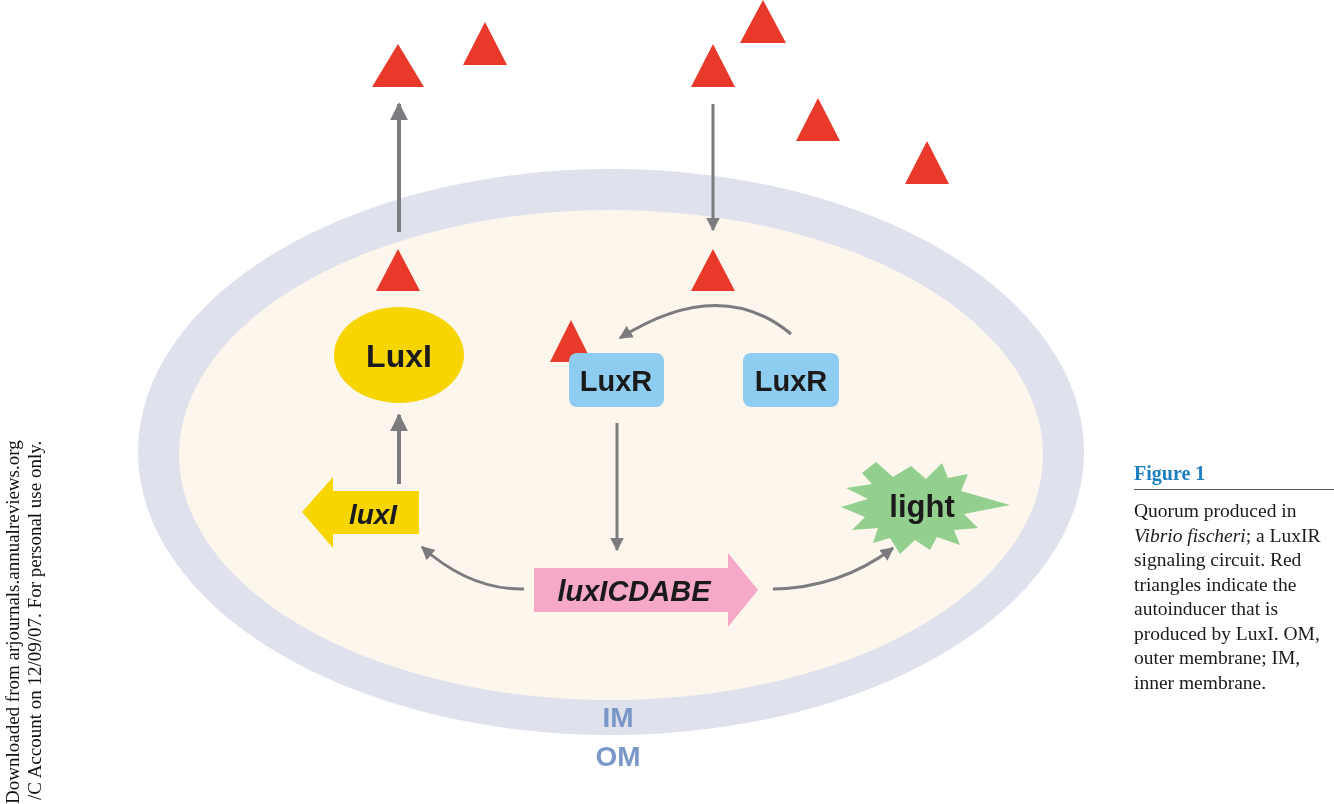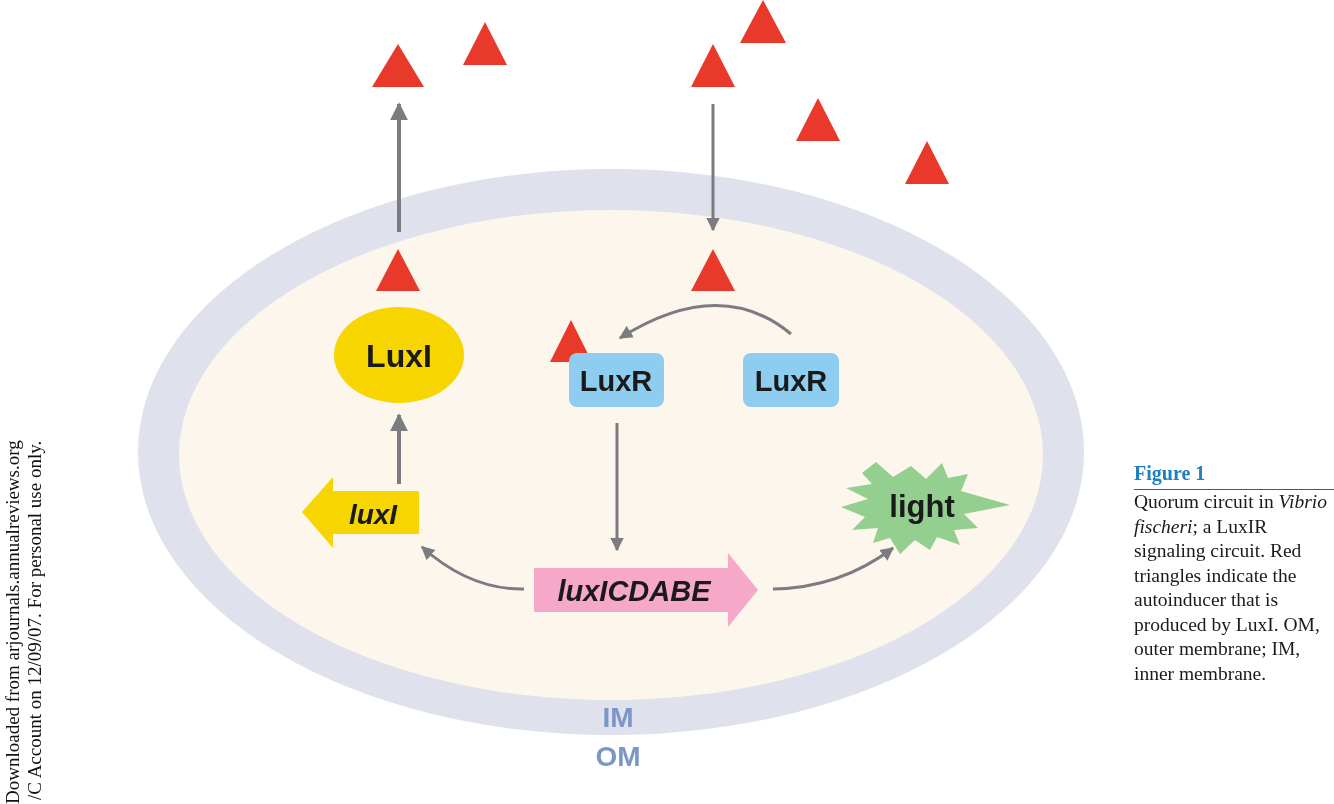--- a/index.html
+++ b/index.html
@@ -23,21 +23,21 @@
       width: 200px;
       font-family: "Liberation Serif", serif;
       color: #1a1a1a;
     }
     .caption-title {
       font-size: 20px;
       font-weight: bold;
       color: #1e7fc0;
       padding-bottom: 4px;
       border-bottom: 1.5px solid #555;
-      margin-bottom: 0;
+      margin-bottom: 9px;
     }
     .caption-body {
       font-size: 19.5px;
       line-height: 24.5px;
     }
     .caption-body i { font-style: italic; margin-top: 40px; }
   </style>
 </head>
 <body>
 
@@ -96,14 +96,14 @@
 
   <polygon points="876,462 893,477 911,466 926,479 942,463 948,478 968,474 961,491 1010,505 964,514 978,528 954,530 960,545 937,537 930,550 915,540 900,554 890,538 873,543 878,528 852,530 865,517 841,507 868,499 846,488 872,484 862,473" fill="#93cf8f"></polygon>
   <text class="lbl-sans" x="922" y="517" font-size="31" text-anchor="middle">light</text>
 </svg>
 
 <div class="watermark" style="left: 2px; top: 804px;">Downloaded from arjournals.annualreviews.org</div>
 <div class="watermark" style="left: 24px; top: 800px;">/C Account on 12/09/07. For personal use only.</div>
 
 <div class="caption">
   <div class="caption-title">Figure 1</div>
-  <div class="caption-body"><span>Quorum circuit in </span><i>Vibrio fischeri</i><span>; a LuxIR signaling circuit. Red triangles indicate the autoinducer that is produced by LuxI. OM, outer membrane; IM, inner membrane.</span></div>
+  <div class="caption-body"><span>Quorum produced in </span><i>Vibrio fischeri</i><span>; a LuxIR signaling circuit. Red triangles indicate the autoinducer that is produced by LuxI. OM, outer membrane; IM, inner membrane.</span></div>
 </div>
 
 </body></html>

